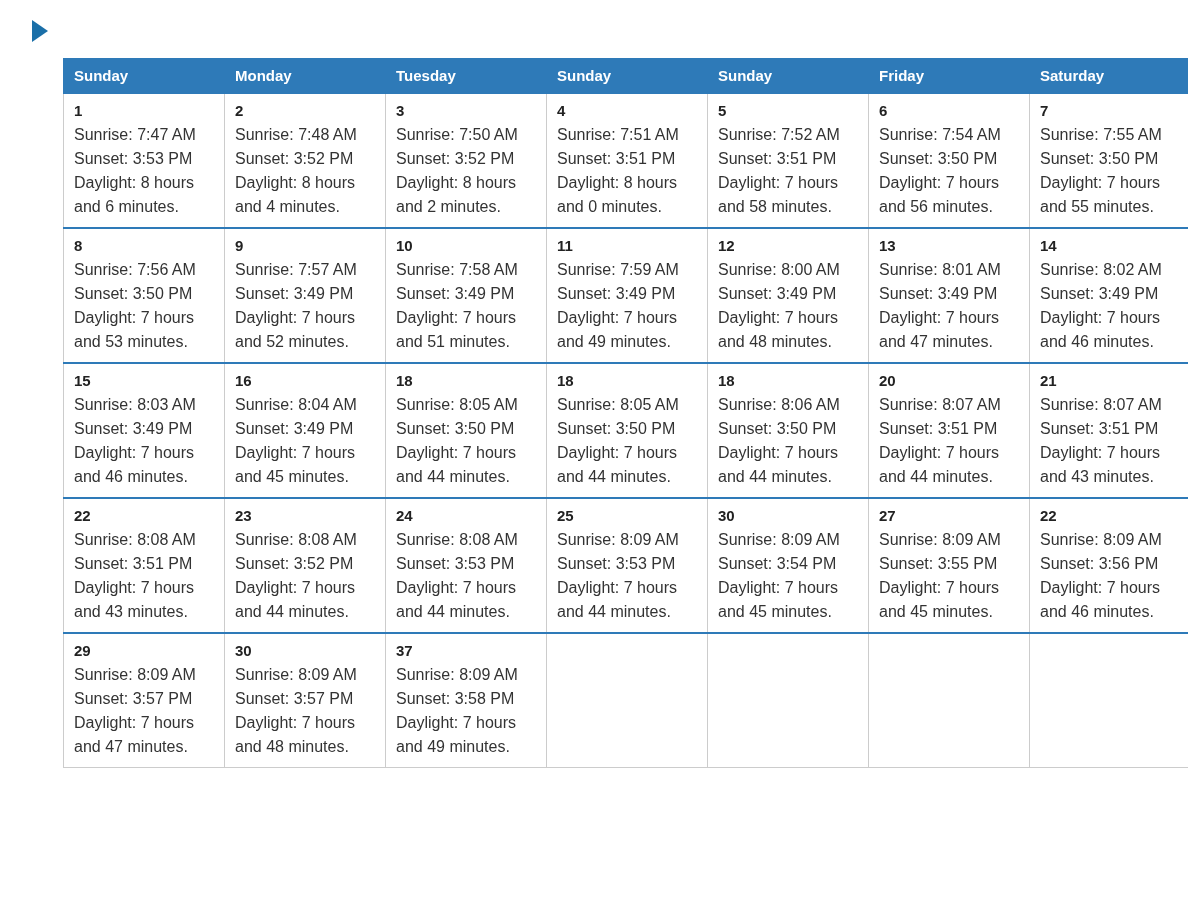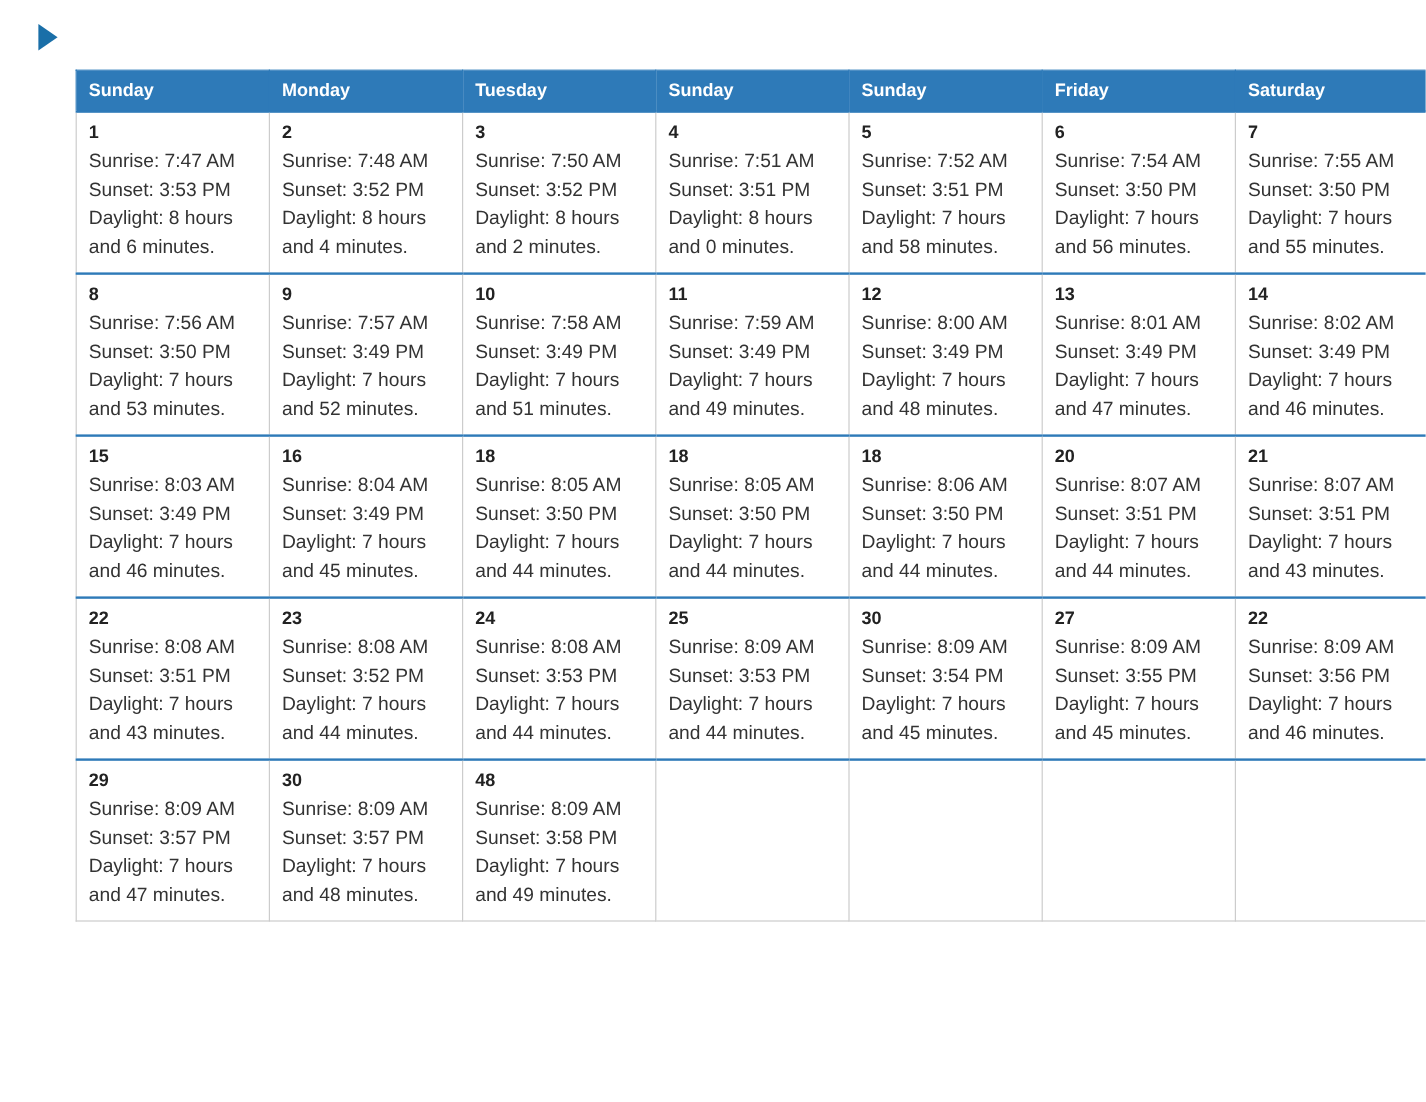--- a/index.html
+++ b/index.html
@@ -260,21 +260,21 @@
       <tr>
         <td>
         <span class="day-number">29</span>
         <div class="day-info">Sunrise: 8:09 AM<br>Sunset: 3:57 PM<br>Daylight: 7 hours <br>and 47 minutes.</div>
       </td>
         <td>
         <span class="day-number">30</span>
         <div class="day-info">Sunrise: 8:09 AM<br>Sunset: 3:57 PM<br>Daylight: 7 hours <br>and 48 minutes.</div>
       </td>
         <td>
-        <span class="day-number">48</span>
+        <span class="day-number">37</span>
         <div class="day-info">Sunrise: 8:09 AM<br>Sunset: 3:58 PM<br>Daylight: 7 hours <br>and 49 minutes.</div>
       </td>
         <td class="empty-cell"></td>
         <td class="empty-cell"></td>
         <td class="empty-cell"></td>
         <td class="empty-cell"></td>
       </tr>
     </tbody>
 </table>
 

